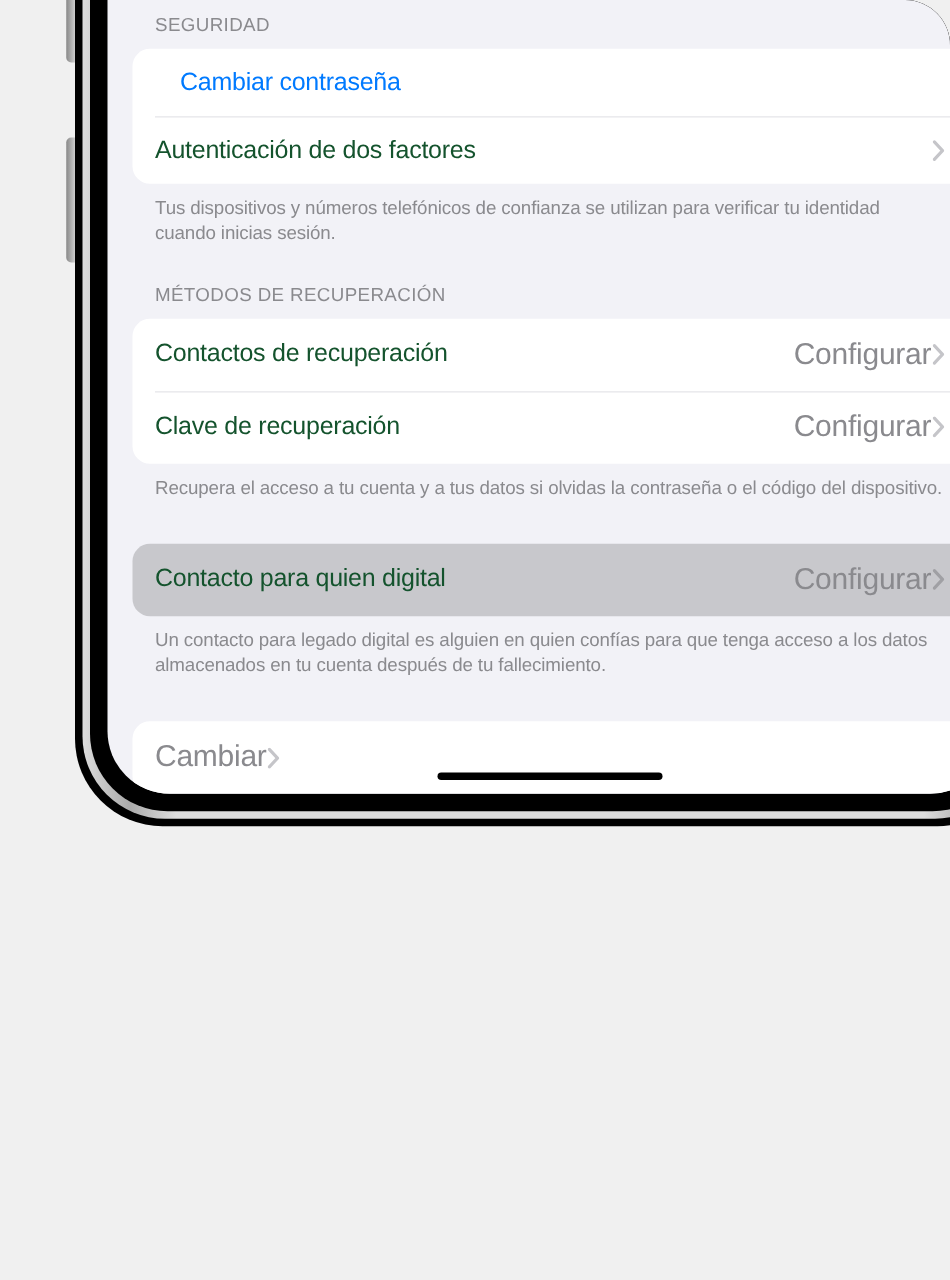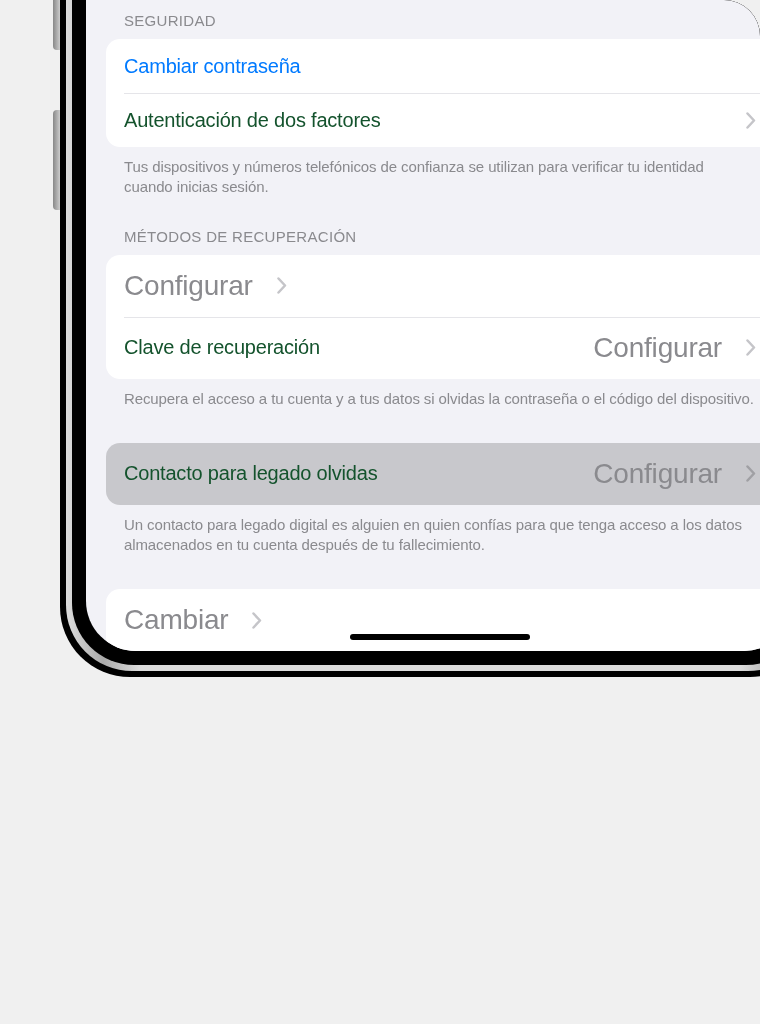--- a/index.html
+++ b/index.html
@@ -118,25 +118,26 @@
       background: #e5e5e9;
     }
     .row-label {
       font-size: 20px;
       color: #14532d;
       flex: 1;
       letter-spacing: -0.2px;
     }
     .row-label.link {
       color: #007aff;
+      margin-left: 20px;
     }
     .row-value {
-      font-size: 28px;
+      font-size: 24px;
       color: #8a8a8e;
-      margin-right: 24px;
+      margin-right: 1px;
       letter-spacing: -0.2px;
     }
     .chevron {
       width: 10px;
       height: 17px;
       flex-shrink: 0;
     }
     .chevron svg {
       display: block;
     }
@@ -186,20 +187,21 @@
                       <path d="M1.5 1.5L8 8.5L1.5 15.5" stroke="#c5c5c9" stroke-width="2.5" stroke-linecap="round" stroke-linejoin="round"></path>
                     </svg>
                 </span>
               </div>
             </div>
             <div class="footer-text">Tus dispositivos y números telefónicos de confianza se utilizan para verificar tu identidad cuando inicias sesión.</div>
 
             <div class="section-header">MÉTODOS DE RECUPERACIÓN</div>
             <div class="group">
               <div class="row">
+                <span class="row-label">Contactos de recuperación</span>
                 <span class="row-value">Configurar</span>
                 <span class="chevron">
                   <svg width="10" height="17" viewBox="0 0 10 17" fill="none">
                       <path d="M1.5 1.5L8 8.5L1.5 15.5" stroke="#c5c5c9" stroke-width="2.5" stroke-linecap="round" stroke-linejoin="round"></path>
                     </svg>
                 </span>
               </div>
               <div class="row">
                 <span class="row-label">Clave de recuperación</span>
                 <span class="row-value">Configurar</span>
@@ -209,21 +211,21 @@
                     </svg>
                 </span>
               </div>
             </div>
             <div class="footer-text">Recupera el acceso a tu cuenta y a tus datos si olvidas la contraseña o el código del dispositivo.</div>
 
             <div class="spacer-md"></div>
 
             <div class="group highlighted">
               <div class="row">
-                <span class="row-label">Contacto para legado olvidas</span>
+                <span class="row-label">Contacto para quien digital</span>
                 <span class="row-value">Configurar</span>
                 <span class="chevron">
                   <svg width="10" height="17" viewBox="0 0 10 17" fill="none">
                       <path d="M1.5 1.5L8 8.5L1.5 15.5" stroke="#a0a0a4" stroke-width="2.5" stroke-linecap="round" stroke-linejoin="round"></path>
                     </svg>
                 </span>
               </div>
             </div>
             <div class="footer-text">Un contacto para legado digital es alguien en quien confías para que tenga acceso a los datos almacenados en tu cuenta después de tu fallecimiento.</div>
 

